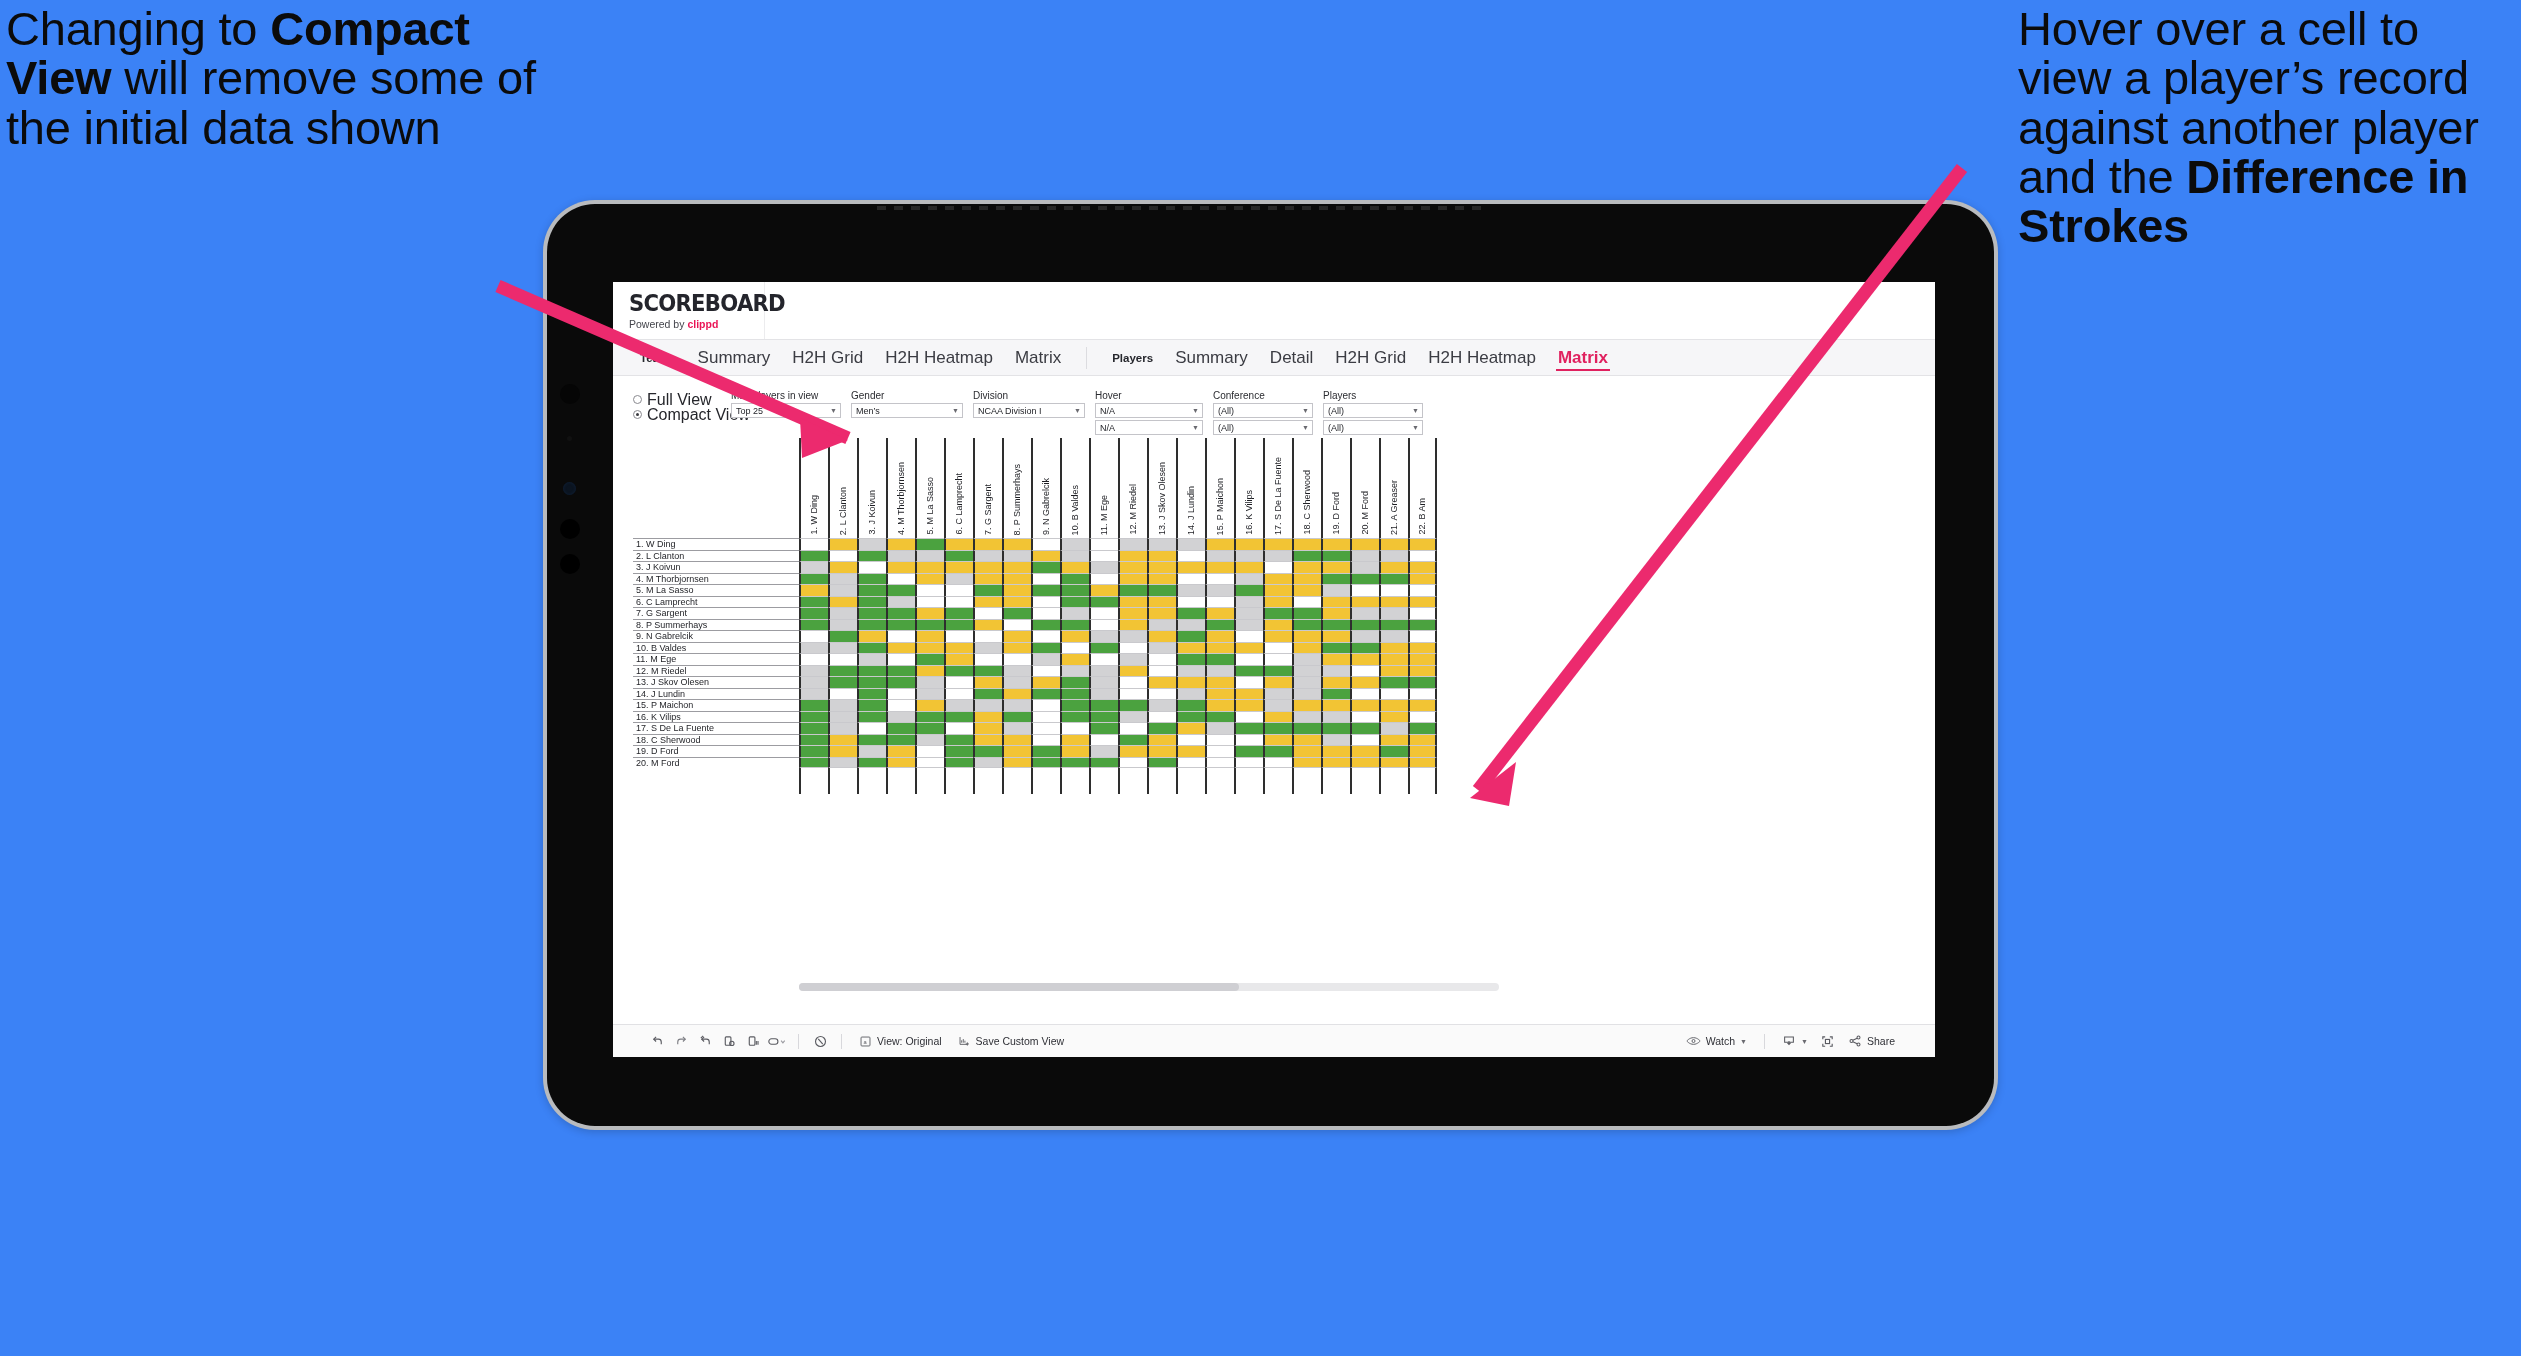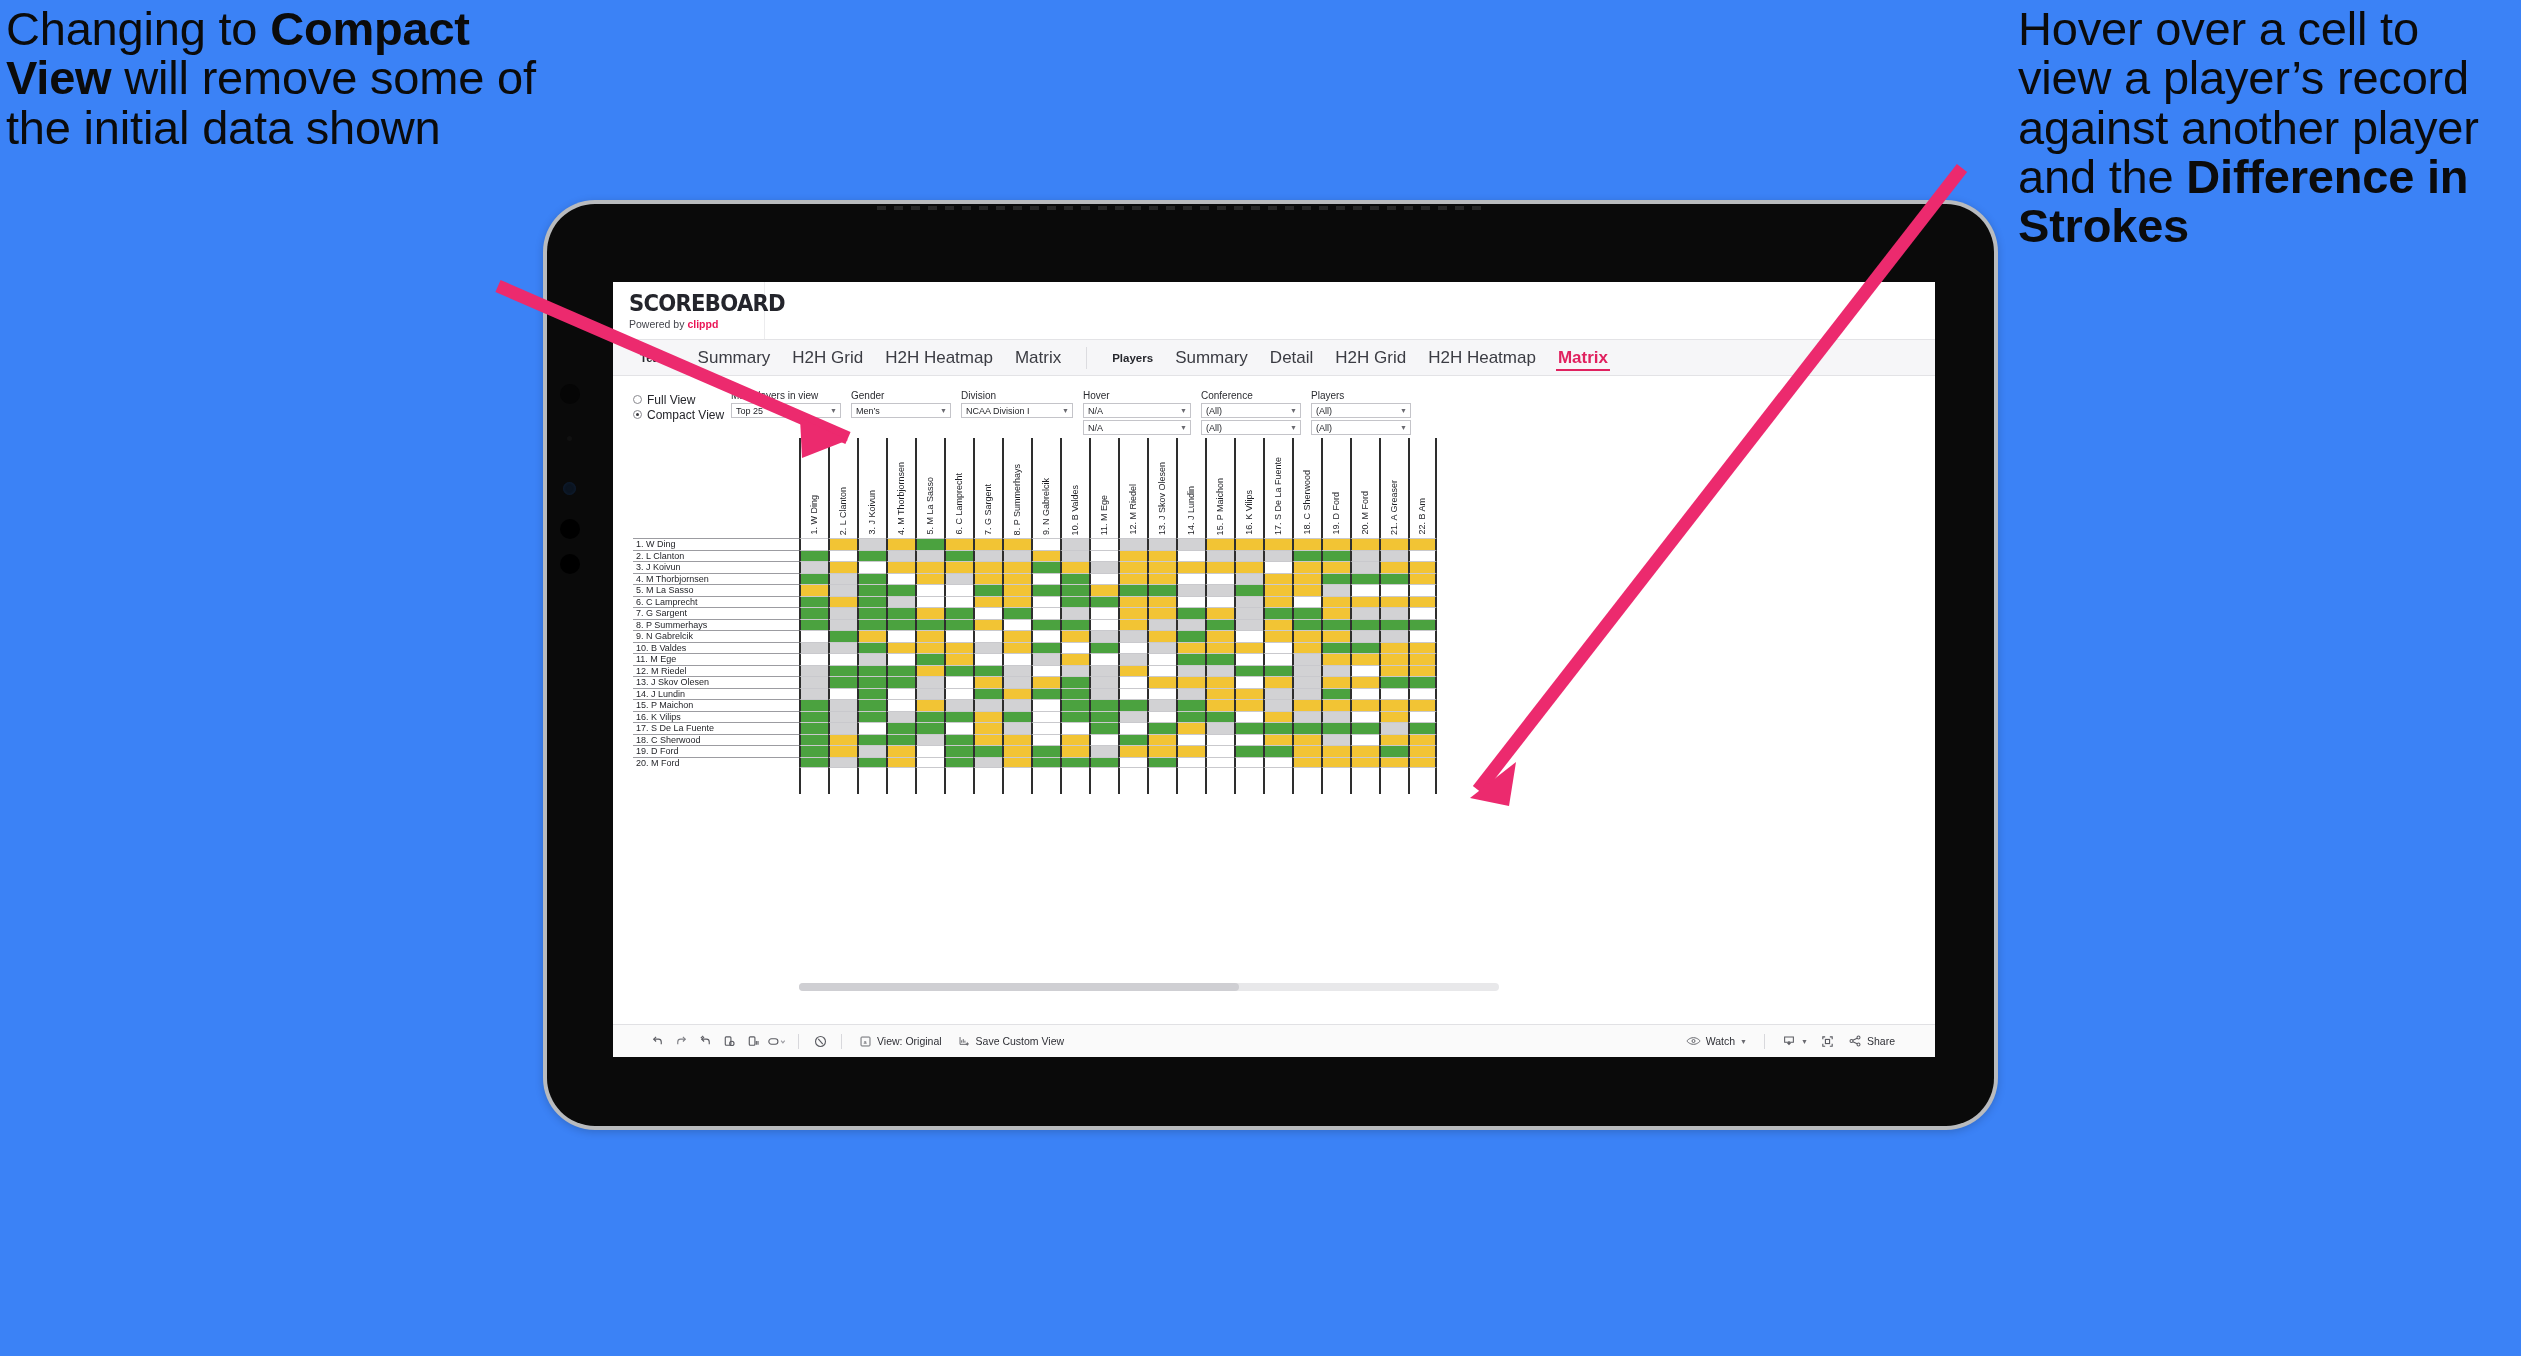--- a/index.html
+++ b/index.html
@@ -143,33 +143,33 @@
   .radio-col { width: 98px; padding-top: 2px; }
   .radio-line { display: flex; align-items: center; gap: 5px; height: 15px; }
   .radio {
     width: 9px; height: 9px; border: 1px solid #8a8a90; border-radius: 50%;
     background: #fff; position: relative; flex: none;
   }
   .radio.on::after {
     content: ""; position: absolute; left: 2px; top: 2px;
     width: 3px; height: 3px; border-radius: 50%; background: #3a3a3f;
   }
-  .radio-label { font-size: 12px; color: #25262b; white-space: nowrap; }
+  .radio-label { font-size: 16px; color: #25262b; white-space: nowrap; }
 
   .filter-block { margin-right: 10px; }
   .filter-label { font-size: 10px; color: #2b2c31; margin-bottom: 2px; }
   .select {
     height: 15px; border: 1px solid #c4c4c9; background: #fff;
     display: flex; align-items: center; justify-content: space-between;
     padding: 0 3px 0 4px; font-size: 9px; color: #25262b;
     margin-bottom: 2px;
   }
   .caret { font-size: 7px; color: #6a6a70; line-height: 1; }
   .w-btn { width: 110px; }
-  .w-gender { width: 100px; }
+  .w-gender { width: 112px; }
   .w-div { width: 112px; }
   .w-reg { width: 108px; }
   .w-conf { width: 100px; }
   .w-play { width: 100px; }
 
   
   #matrix-wrap {
     position: absolute; left: 20px; top: 62px;
     width: 1280px; height: 570px;
   }

